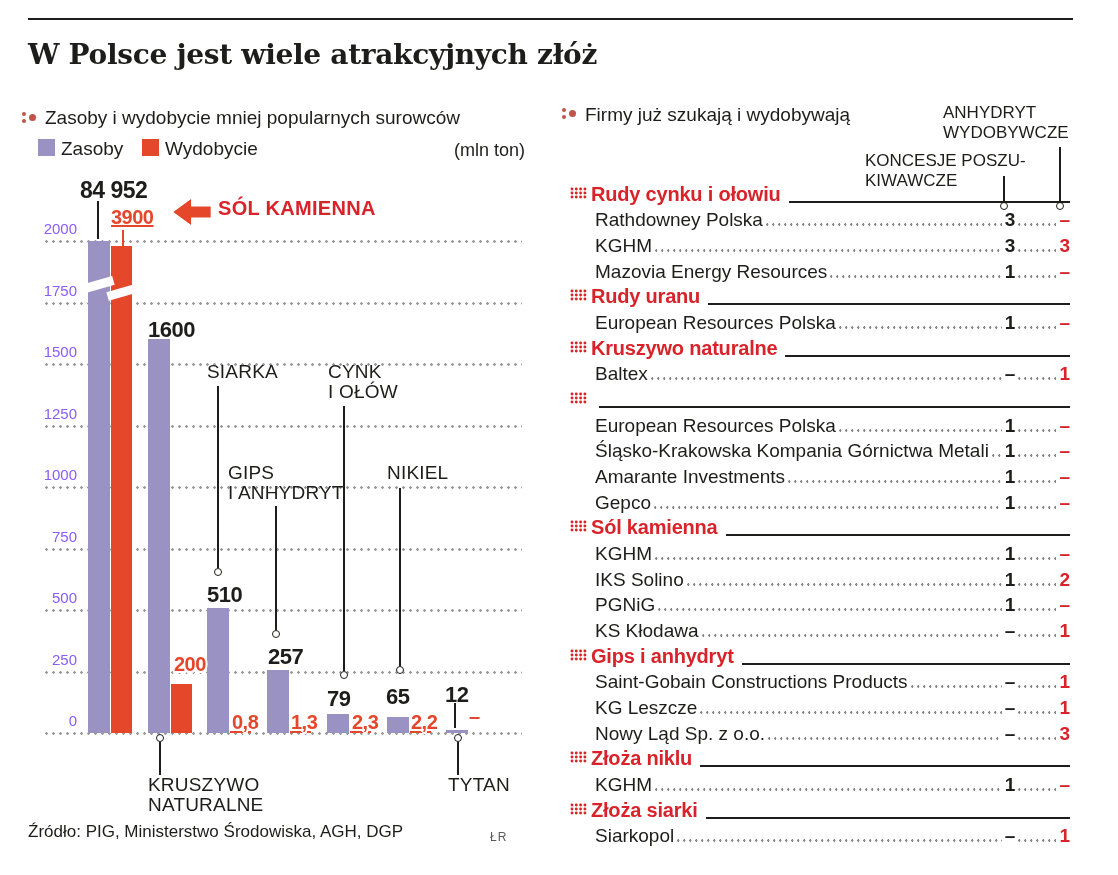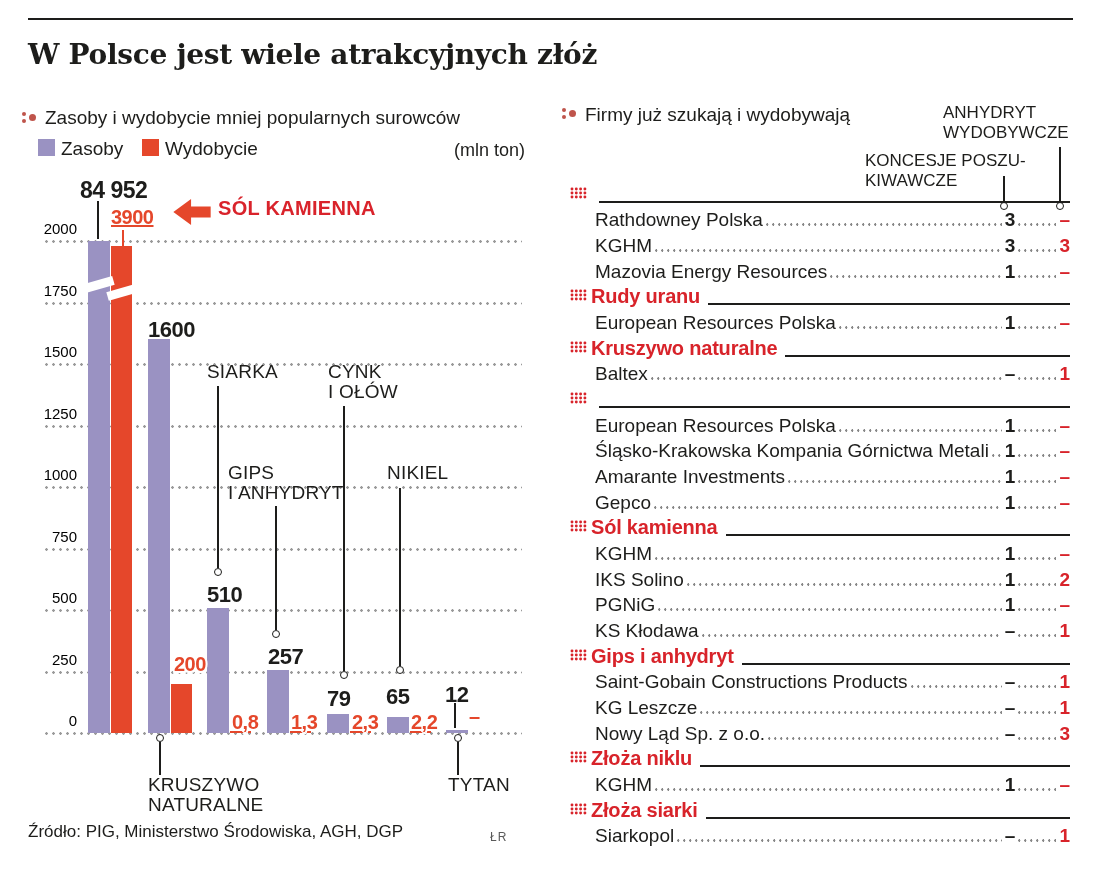--- a/index.html
+++ b/index.html
@@ -12,21 +12,21 @@
               font-size:28px;letter-spacing:-0.3px;color:#1d1d1b;}
   .sec-title{font-size:19px;color:#1d1d1b;}
   .sec-icon{width:16px;height:16px;position:absolute;}
   .sec-icon i{position:absolute;border-radius:50%;background:#bf544b;}
   .sec-icon .d1{left:0;top:2px;width:4px;height:4px;}
   .sec-icon .d2{left:0;top:9px;width:4px;height:4px;}
   .sec-icon .d3{left:7px;top:4px;width:7px;height:7px;}
   .legend-swatch{width:17px;height:17px;}
   .legend-label{font-size:19px;}
   .unit-label{font-size:18px;}
-  .tick-label{font-size:15px;color:#000000;text-align:right;width:56px;}
+  .tick-label{font-size:15px;color:#8b5cf6;text-align:right;width:56px;}
   .gridline{height:3px;background-image:radial-gradient(circle at 1.5px 1.5px,#9a9a9a 1.15px,transparent 1.5px);
             background-size:7px 3px;background-repeat:repeat-x;}
   .bar{position:absolute;}
   .bar-break{position:absolute;background:#fff;transform:rotate(-16deg);}
   .val-label{position:absolute;font-weight:bold;font-size:22px;color:#1d1d1b;letter-spacing:-0.5px;}
   .val-red{position:absolute;font-weight:bold;font-size:20px;color:#e5472b;letter-spacing:-0.5px;
            text-shadow:2px 0 0 #fff,-2px 0 0 #fff,0 2px 0 #fff,0 -2px 0 #fff,
                        1.5px 1.5px 0 #fff,-1.5px -1.5px 0 #fff,1.5px -1.5px 0 #fff,-1.5px 1.5px 0 #fff;}
   .cat-label{position:absolute;font-size:19px;color:#1d1d1b;line-height:20px;letter-spacing:0.2px;white-space:nowrap;}
   .leader{position:absolute;width:1.5px;background:#1d1d1b;}
@@ -193,20 +193,21 @@
             <circle cx="14.9" cy="2" r="1.45" fill="#d8232a"></circle>
             <circle cx="2" cy="6" r="1.45" fill="#d8232a"></circle>
             <circle cx="6.3" cy="6" r="1.45" fill="#d8232a"></circle>
             <circle cx="10.6" cy="6" r="1.45" fill="#d8232a"></circle>
             <circle cx="14.9" cy="6" r="1.45" fill="#d8232a"></circle>
             <circle cx="2" cy="10" r="1.45" fill="#d8232a"></circle>
             <circle cx="6.3" cy="10" r="1.45" fill="#d8232a"></circle>
             <circle cx="10.6" cy="10" r="1.45" fill="#d8232a"></circle>
             <circle cx="14.9" cy="10" r="1.45" fill="#d8232a"></circle>
           </svg></span>
+        <span class="txt cat-txt">Rudy cynku i ołowiu</span>
         <span class="rule"></span>
       </div>
       <div class="trow data-row">
         <span class="txt nm">Rathdowney Polska</span>
         <span class="dotlead"></span>
         <span class="txt v1">3</span>
         <span class="dotlead dotmid"></span>
         <span class="txt v2">–</span>
       </div>
       <div class="trow data-row">

